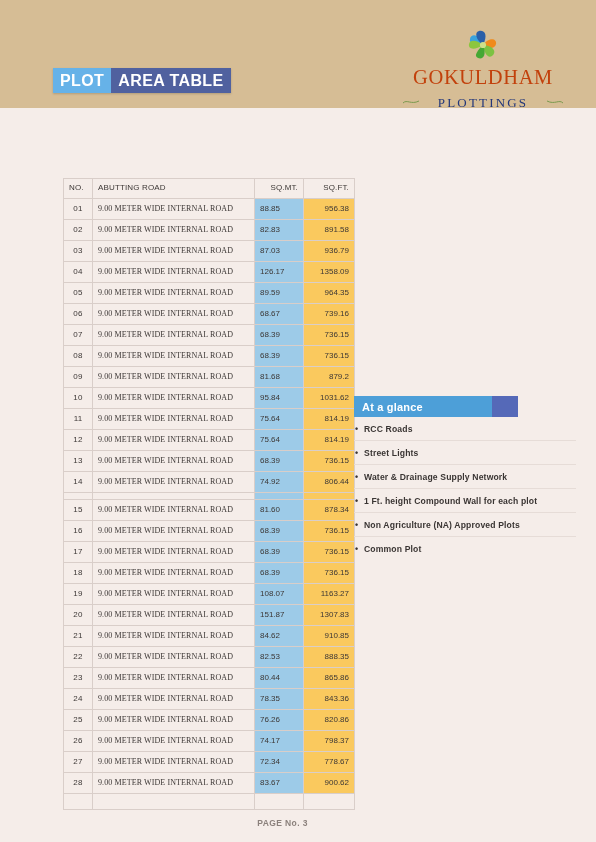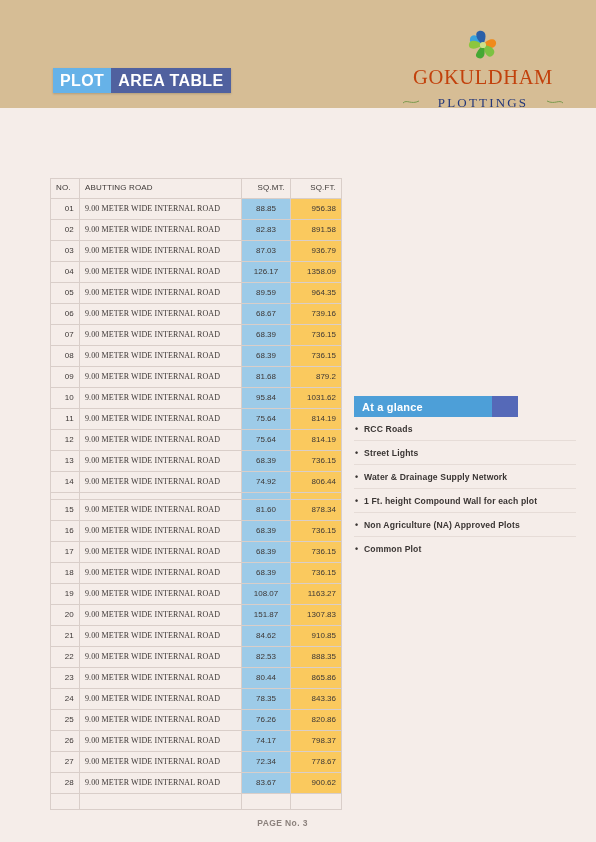--- a/index.html
+++ b/index.html
@@ -89,21 +89,21 @@
   }
   .swish {
     width: 17px;
     height: 6px;
     flex: none;
   }
 
   
   .table-wrap {
     position: absolute;
-    left: 50px;
+    left: 63px;
     top: 178px;
     width: 291px;
   }
   table.plot-table {
     border-collapse: collapse;
     width: 291px;
     table-layout: fixed;
   }
   table.plot-table col.c-no    { width: 29px; }
   table.plot-table col.c-road  { width: 162px; }
@@ -123,23 +123,23 @@
   }
   table.plot-table thead th {
     background: transparent;
     font-weight: normal;
     text-align: left;
     letter-spacing: 0.15px;
     height: 19px;
   }
   table.plot-table thead th.num-head { text-align: right; }
 
-  td.cell-no   { text-align: right;  letter-spacing: 0.2px; }
+  td.cell-no   { text-align: center;  letter-spacing: 0.2px; }
   td.cell-road { text-align: left;  letter-spacing: 0.1px; font-family: Liberation Serif, serif; }
-  td.cell-sqmt { text-align: center; background: #9dcbe8; }
+  td.cell-sqmt { text-align: left; background: #9dcbe8; }
   td.cell-sqft { text-align: right; background: #fac95e; }
 
   tr.gap-row td {
     height: 6px;
     padding: 0;
     border-left: 1px solid #d9cec9;
     border-right: 1px solid #d9cec9;
     border-top: none;
     border-bottom: none;
     background: transparent;

